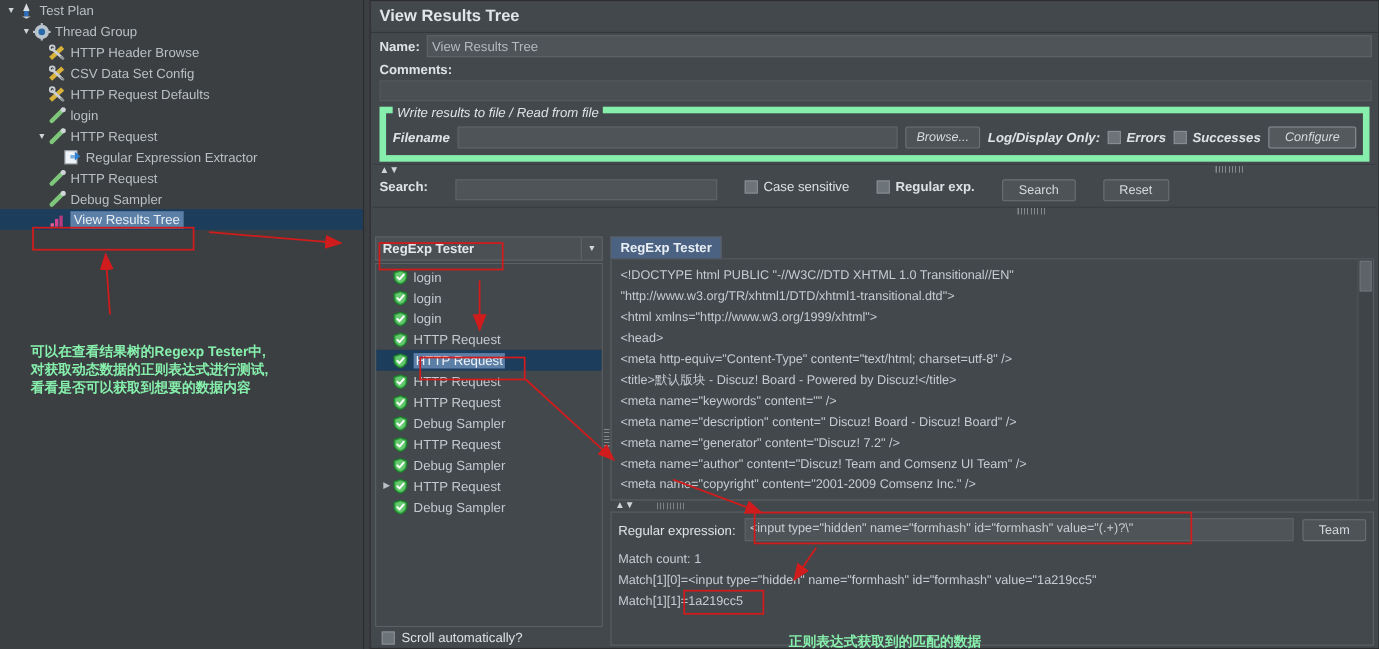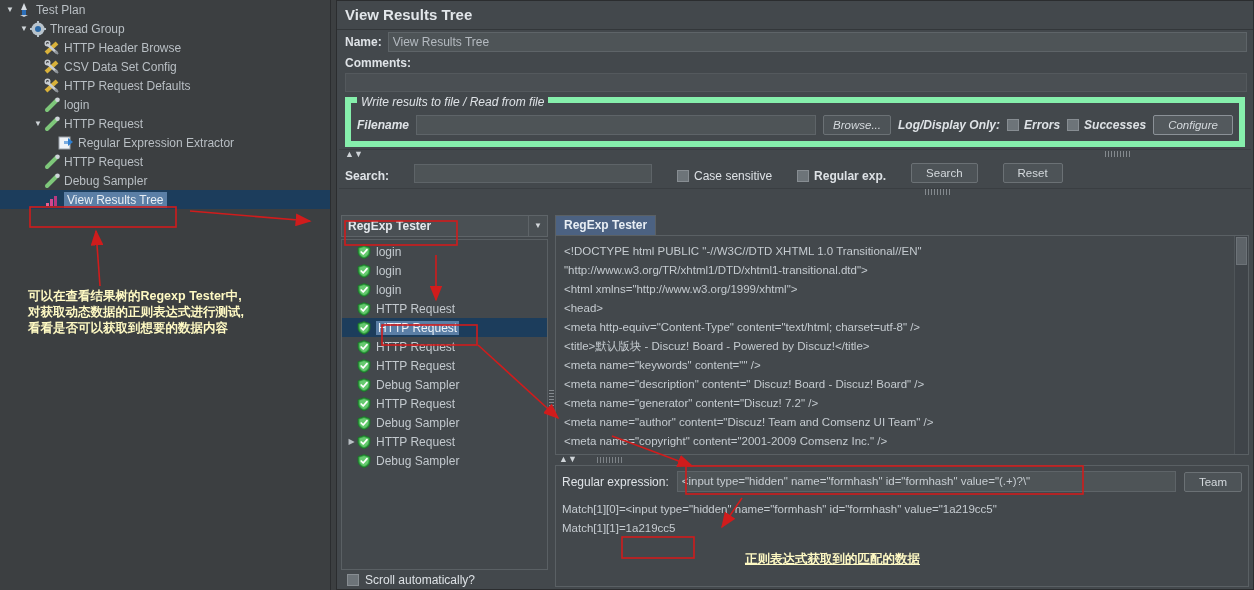--- a/index.html
+++ b/index.html
@@ -154,21 +154,21 @@
     line-height: 10px;
   }
   .splitter .grip {
     position: absolute; right: 120px; top: 1px;
     width: 26px; height: 6px;
     background: repeating-linear-gradient(90deg,#b9bfc4 0 1px,transparent 1px 3px);
     opacity: .55;
   }
 
   .search-row {
-    display: flex; align-items: flex-end;
+    display: flex; align-items: flex-start;
     gap: 25px;
     padding: 4px 8px 5px 8px;
   }
   .search-input {
     width: 238px; height: 19px;
     background: #4e5457;
     border: 1px solid #5e6468;
     box-sizing: border-box;
   }
 
@@ -340,26 +340,27 @@
   }
 
   
   #overlay {
     position: absolute; left:0; top:0;
     width: 1254px; height: 590px;
     pointer-events: none;
   }
   .ann-cn {
     position: absolute;
-    color: #fef9c3;
+    color: #86efac;
     font-size: 12.5px;
     line-height: 16px;
     font-family: "Liberation Sans", sans-serif;
     white-space: pre;
     font-weight: bold;
+    margin-top: 24px;
   }
 </style>
 </head>
 <body>
 
 <div id="app">
 
   <div id="tree-panel">
     <div id="tree-rows">
         <div class="tree-row">
@@ -693,20 +694,21 @@
           <span class="grip"></span>
         </div>
 
         <div class="regex-panel">
           <div class="regex-row">
             <span class="regex-label">Regular expression:</span>
             <span class="regex-input">&lt;input type="hidden" name="formhash" id="formhash" value="(.+)?\"</span>
             <span class="btn wide">Team</span>
           </div>
           <div class="match-out">
+            <div>Match count: 1</div>
             <div id="match-lines">
                 <div>Match[1][0]=&lt;input type="hidden" name="formhash" id="formhash" value="1a219cc5"</div>
                 <div>Match[1][1]=1a219cc5</div>
               </div>
           </div>
         </div>
       </div>
     </div>
   </div>
 
@@ -737,15 +739,15 @@
 
     <line x1="742" y1="498" x2="722" y2="527" stroke="#d01c1c" stroke-width="1.6" marker-end="url(#ah)"></line>
 
     <rect x="622" y="537" width="72" height="21" fill="none" stroke="#d01c1c" stroke-width="1.6"></rect>
   </svg>
 
   <div id="ann-text-layer" style="position:absolute;left:0;top:0;width:1254px;height:590px;pointer-events:none;">
     <div class="ann-cn" style="left:28px; top:288px;">可以在查看结果树的Regexp Tester中,
 对获取动态数据的正则表达式进行测试,
 看看是否可以获取到想要的数据内容</div>
-    <div class="ann-cn" style="left:745px; top:551px;text-decoration:underline;">正则表达式获取到的匹配的数据</div>
+    <div class="ann-cn" style="left:717px; top:551px;">正则表达式获取到的匹配的数据</div>
   </div>
 </div>
 
 </body></html>

